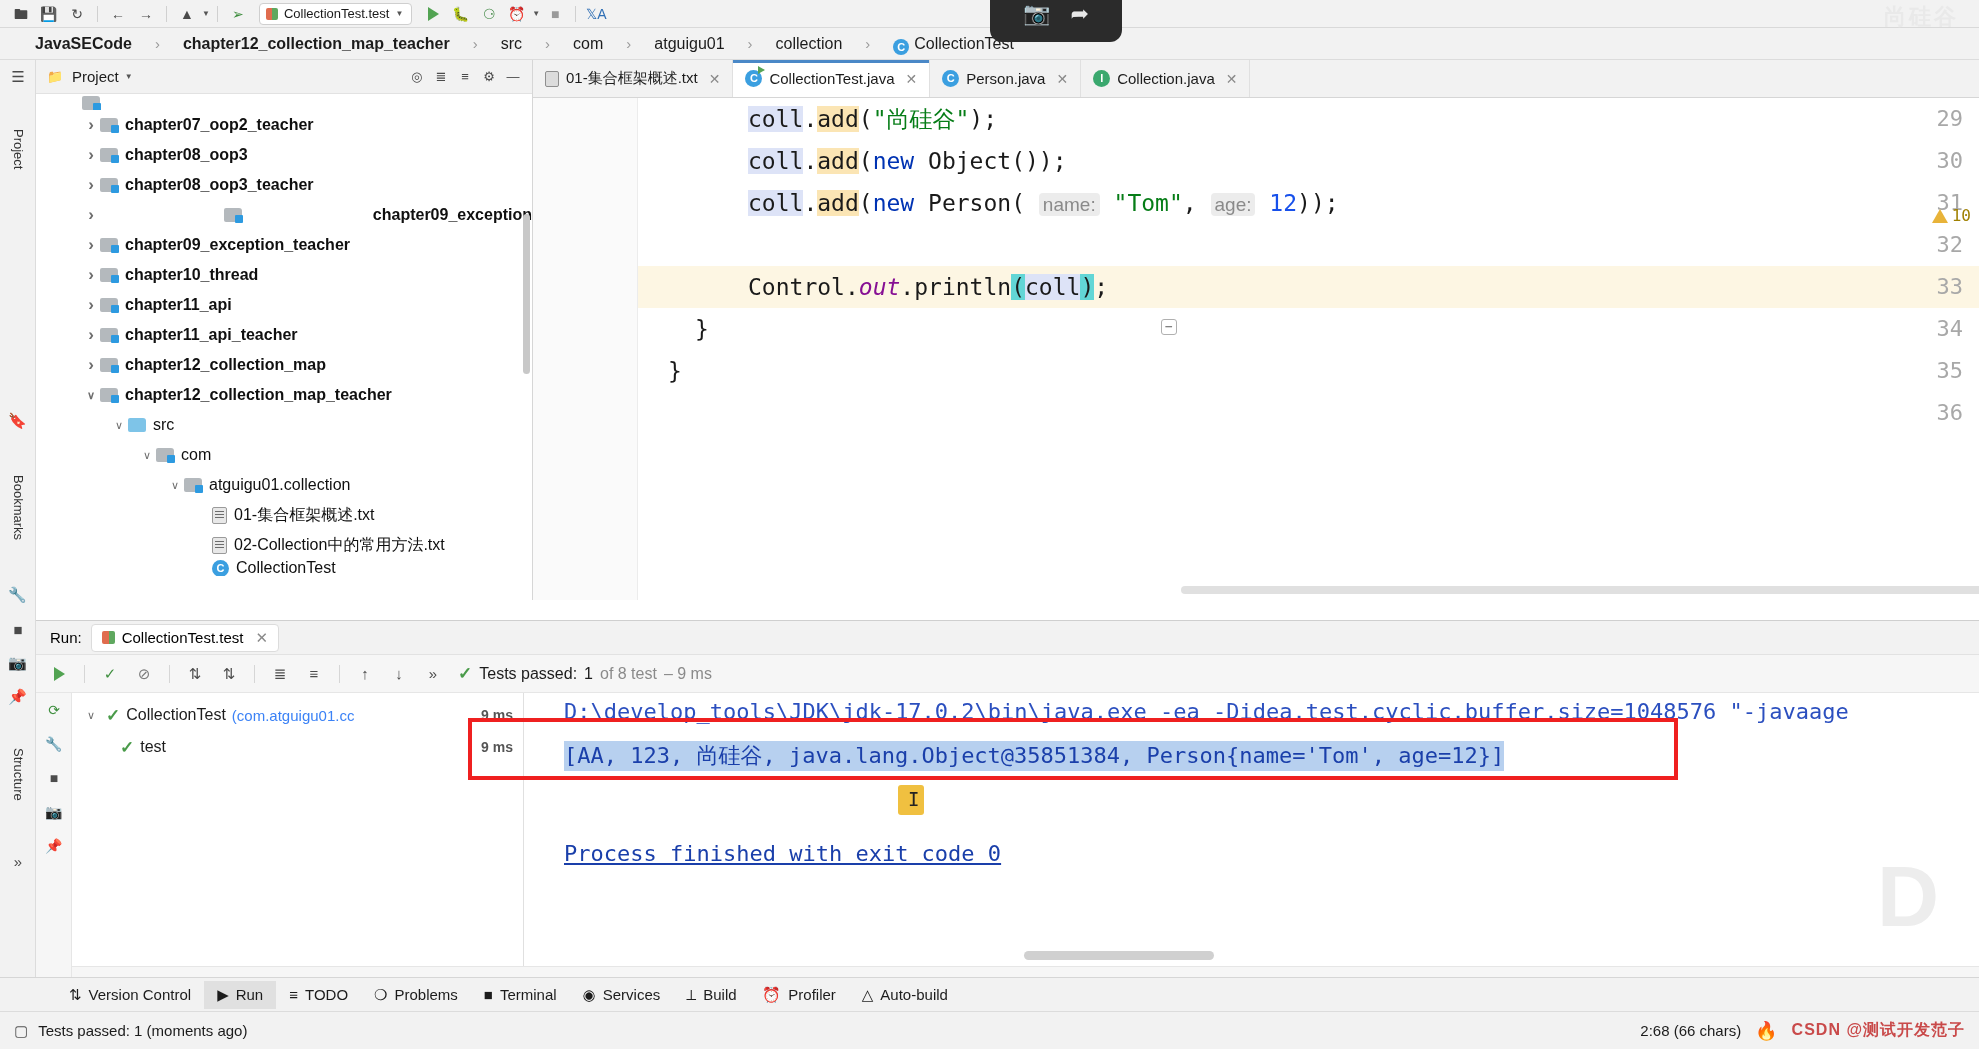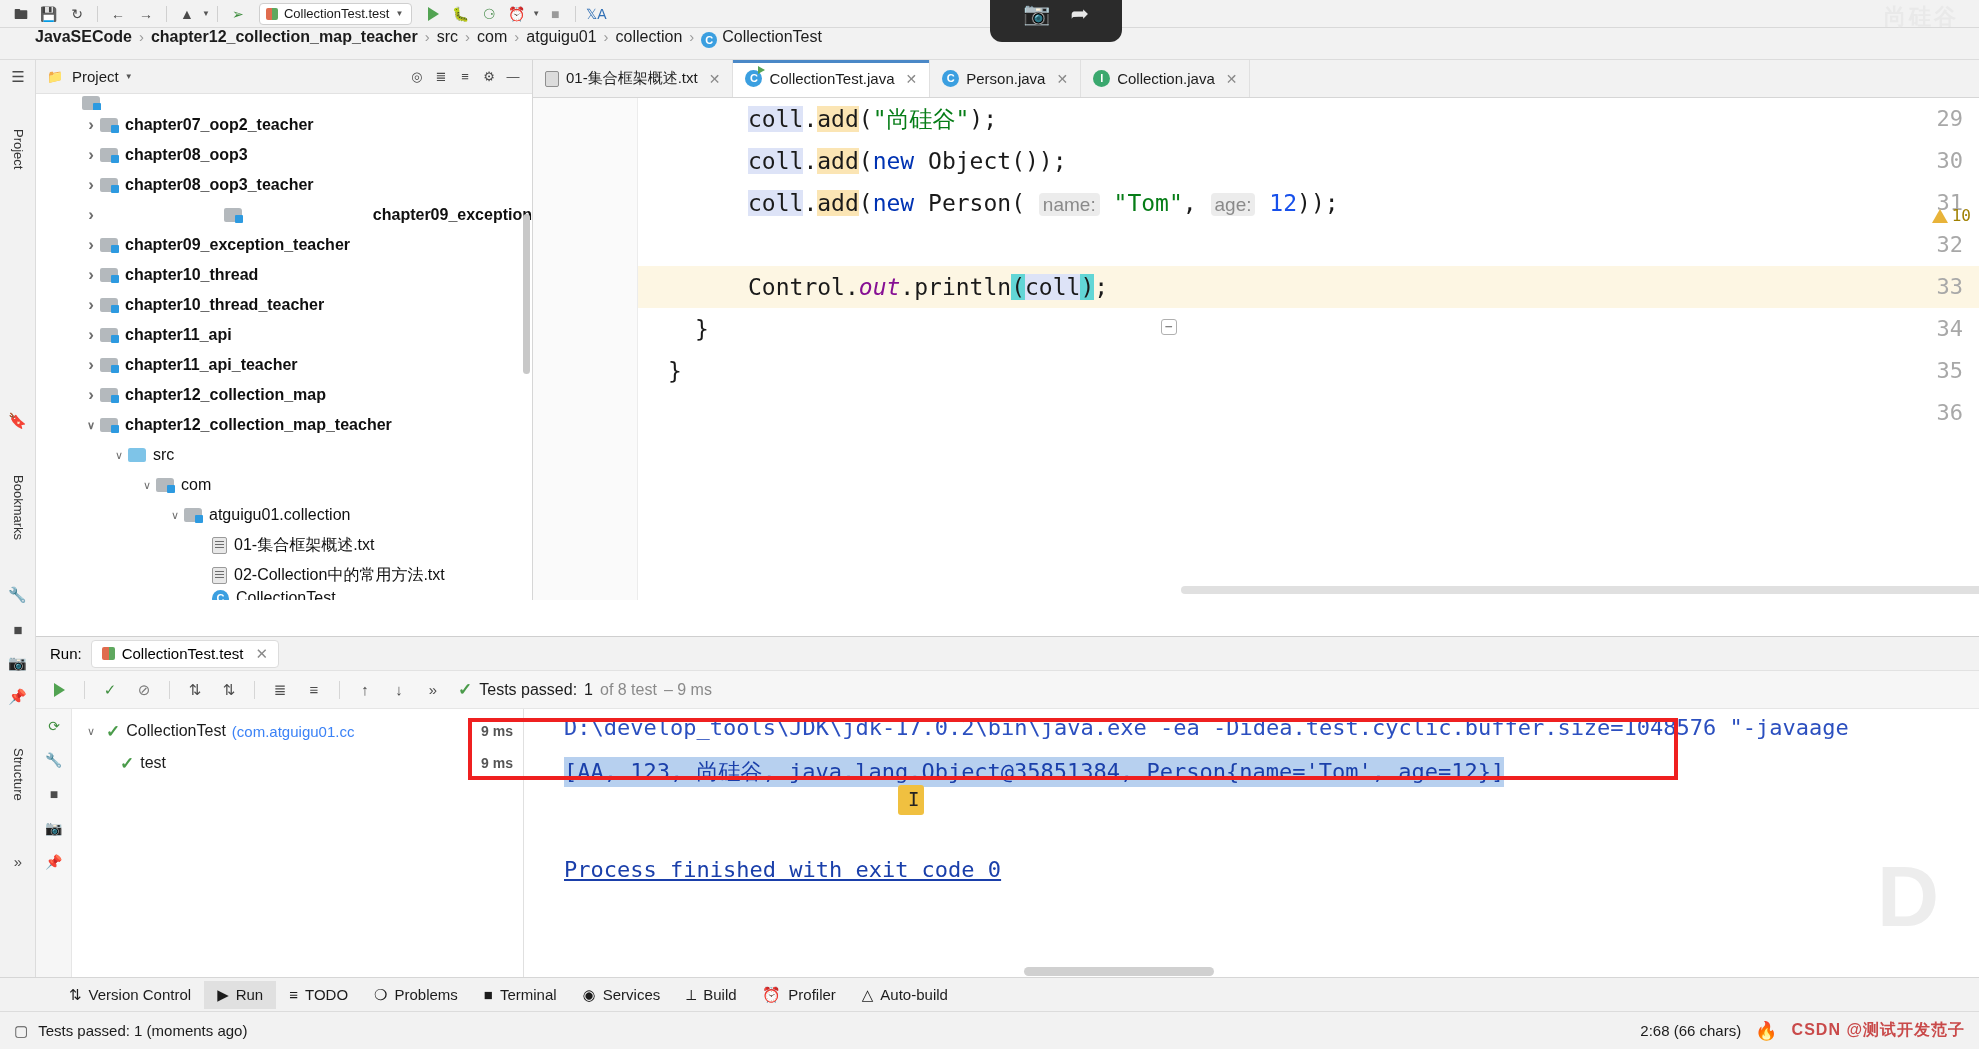--- a/index.html
+++ b/index.html
@@ -43,21 +43,21 @@
   .capture-widget{
     position:absolute; left:990px; top:-14px; width:132px; height:56px;
     background:#2b2b2b; border-radius:12px; display:flex; align-items:center;
     justify-content:center; gap:20px; z-index:40;
   }
   .cw-ico{ color:#e8e8e8; font-size:22px; line-height:1; }
 
   
   .breadcrumb{
     position:absolute; left:0; top:28px; width:1979px; height:32px;
-    background:#f2f2f2; display:flex; align-items:flex-start; gap:0px;
+    background:#f2f2f2; display:flex; align-items:center; gap:16px;
     padding-left:28px; font-size:16px; color:#1c1c1c;
     border-bottom:1px solid #dcdcdc;
   }
   .bc-item{ padding:0 7px; white-space:nowrap; }
   .bc-item.bold{ font-weight:bold; }
   .bc-sep{ color:#9a9a9a; font-size:15px; }
   .bc-cls-ico{
     display:inline-block;width:16px;height:16px;border-radius:50%;
     background:#3b9fe0; color:#fff; font-size:11px; font-weight:bold;
     text-align:center; line-height:16px; margin-right:5px; position:relative; top:2px;
@@ -198,21 +198,21 @@
     width:0;height:0;border-left:8px solid transparent;border-right:8px solid transparent;
     border-bottom:14px solid #e8b339;
   }
   .ed-scroll-h{
     position:absolute; left:648px; bottom:6px; width:1200px; height:8px;
     background:#e0e0e0; border-radius:4px;
   }
 
   
   .runpanel{
-    position:absolute; left:36px; top:636px; right:0; height:380px;
+    position:absolute; left:36px; top:620px; right:0; height:380px;
     background:#ffffff; border-top:1px solid #cfcfcf;
   }
   .run-head{
     height:34px; background:#f2f2f2; display:flex; align-items:center;
     gap:9px; padding-left:14px; border-bottom:1px solid #e2e2e2; font-size:15px;
   }
   .run-tab{
     display:flex; align-items:center; gap:7px; padding:4px 10px; background:#ffffff;
     border:1px solid #dcdcdc; border-radius:4px; font-size:15px;
   }
@@ -414,25 +414,20 @@
       </div>
       <div class="tnode bold" style="padding-left:46px;">
         <span class="arrow closed"></span>
         <span class="fold"></span>
         <span>chapter09_exception_teacher</span>
       </div>
       <div class="tnode bold" style="padding-left:46px;">
         <span class="arrow closed"></span>
         <span class="fold"></span>
         <span>chapter10_thread</span>
-      </div>
-      <div class="tnode bold" style="padding-left:46px;">
-        <span class="arrow closed"></span>
-        <span class="fold"></span>
-        <span>chapter10_thread_teacher</span>
       </div>
       <div class="tnode bold" style="padding-left:46px;">
         <span class="arrow closed"></span>
         <span class="fold"></span>
         <span>chapter11_api</span>
       </div>
       <div class="tnode bold" style="padding-left:46px;">
         <span class="arrow closed"></span>
         <span class="fold"></span>
         <span>chapter11_api_teacher</span>

